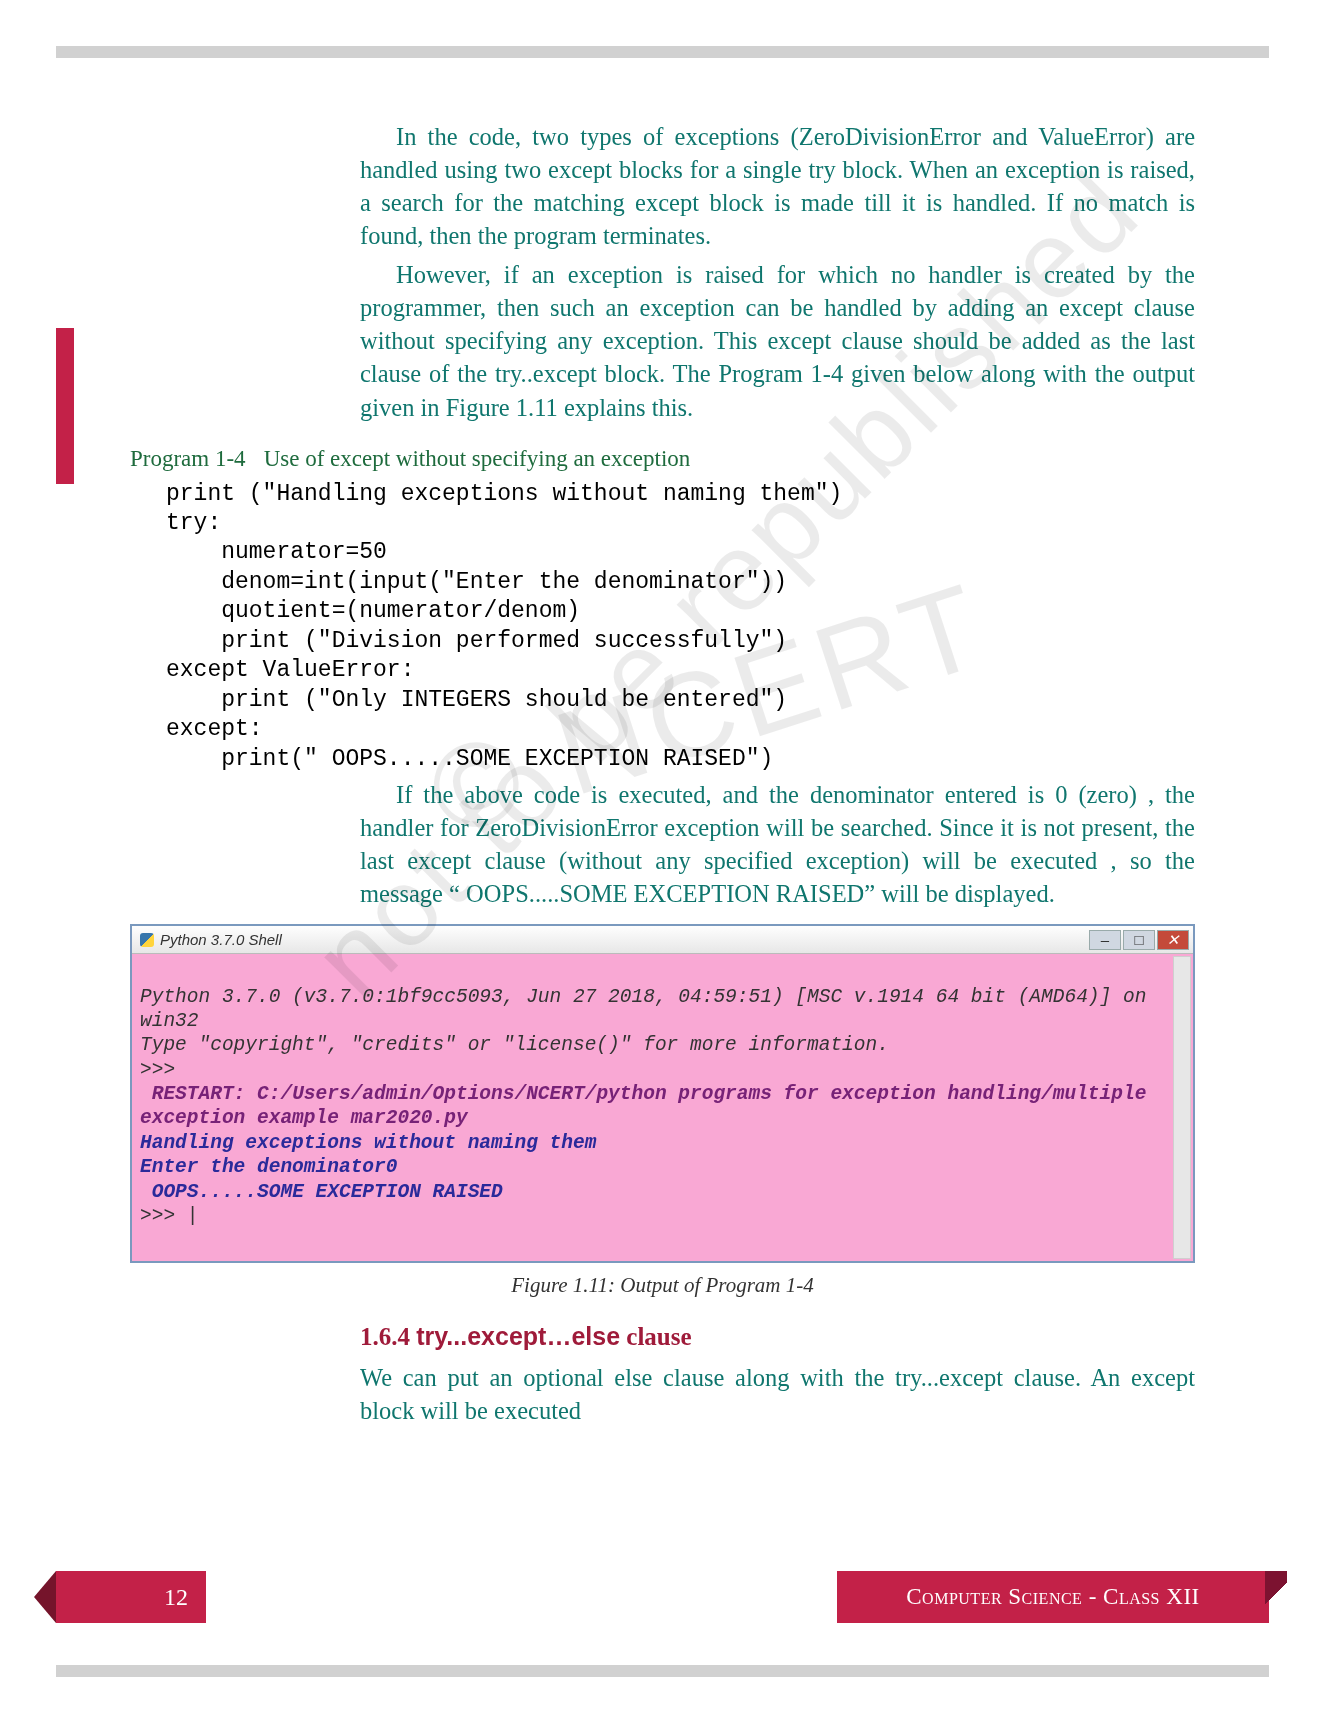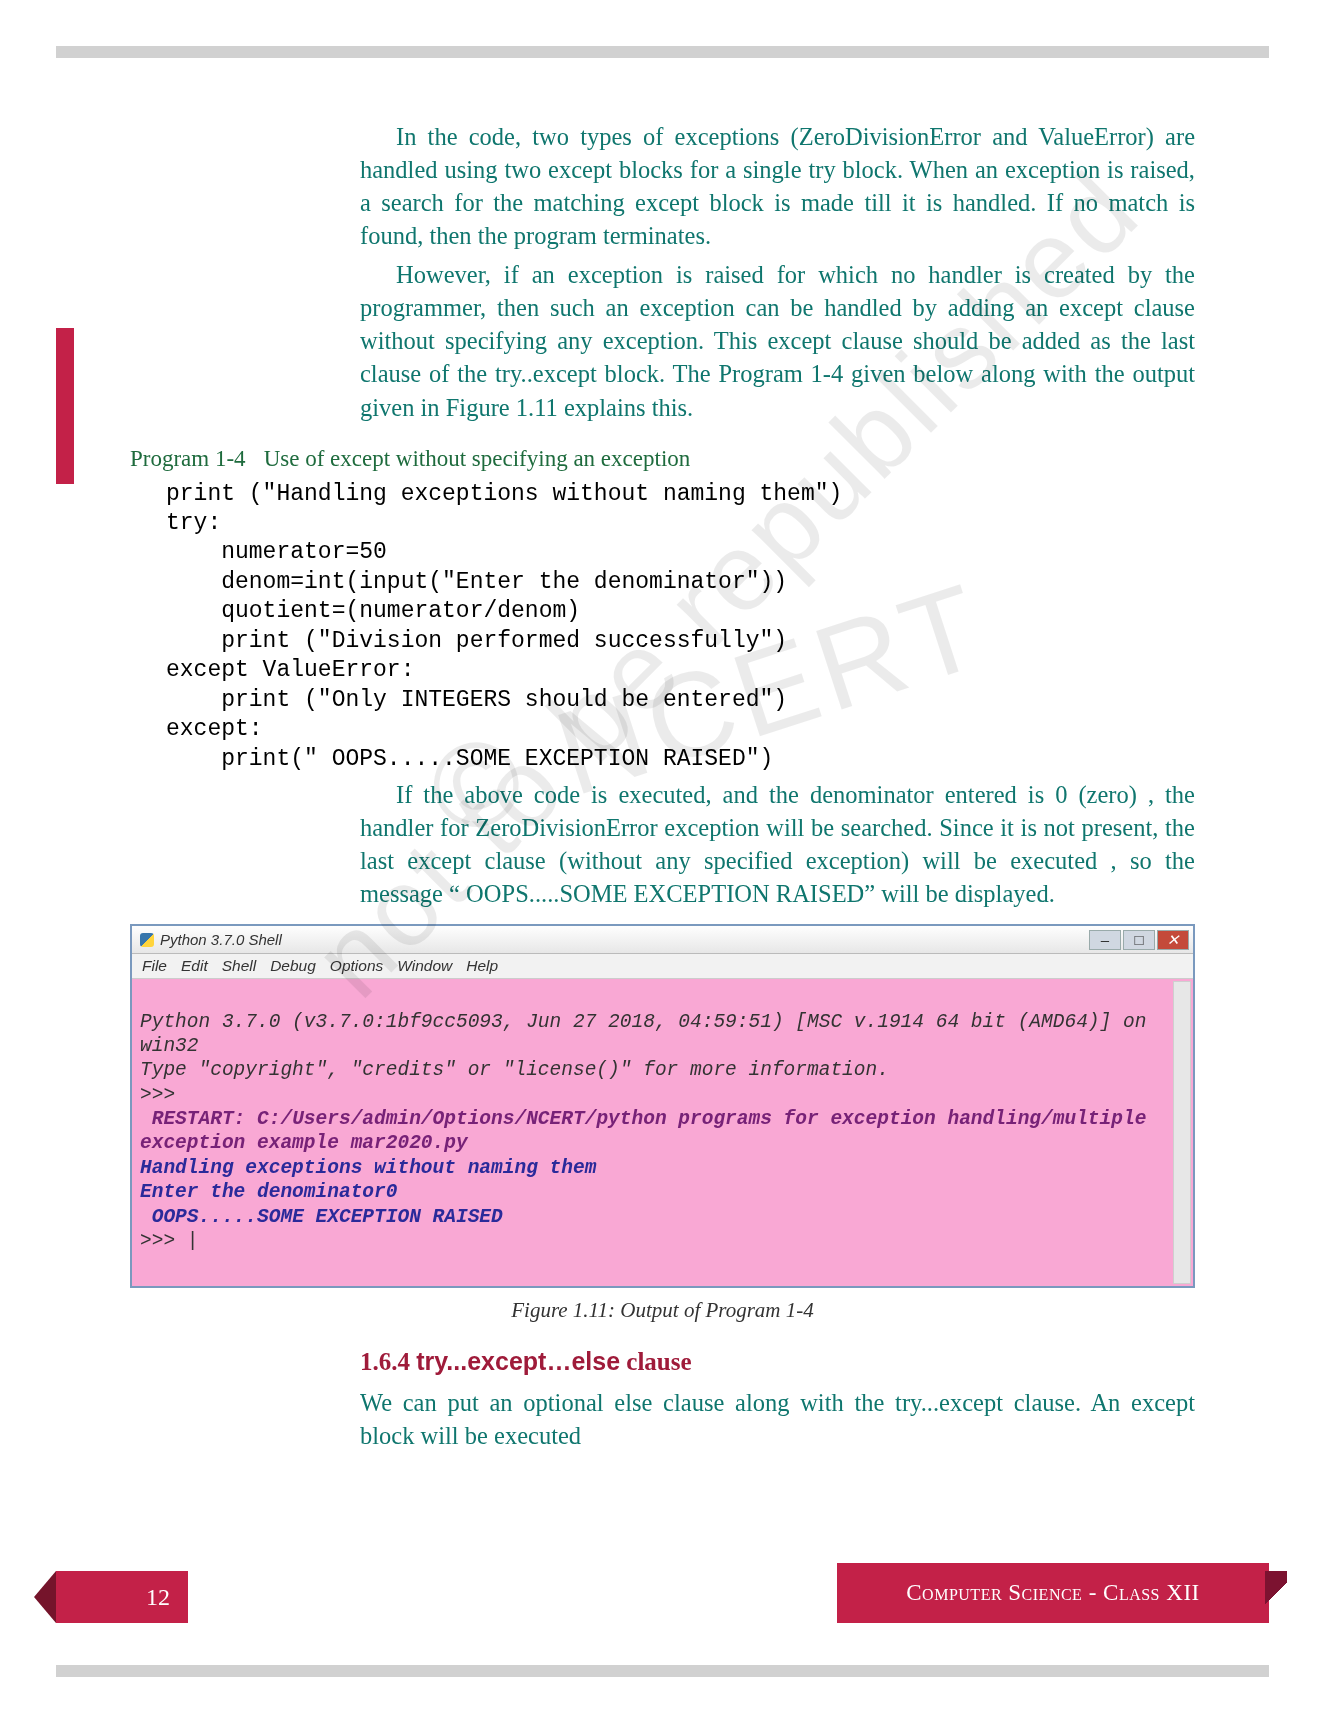--- a/index.html
+++ b/index.html
@@ -158,42 +158,42 @@
     font-family: Georgia, serif;
   }
   h3.subsection .mono { font-family: Liberation Sans, sans-serif; font-weight: bold; }
 
   
   .footer-left {
     position: absolute;
     left: 56px;
     bottom: 100px;
     height: 52px;
-    width: 132px;
+    width: 150px;
     background: #c32148;
     color: #fff;
     display: flex; align-items: center; justify-content: flex-end;
     font-size: 24px;
     padding-right: 18px;
     font-family: Georgia, serif;
   }
   .footer-left::before {
     content:"";
     position:absolute;
     left:-22px; top:0;
     border-top: 26px solid transparent;
     border-bottom: 26px solid transparent;
     border-right: 22px solid #c32148;
     filter: brightness(0.6);
   }
   .footer-right {
     position: absolute;
     right: 56px;
     bottom: 100px;
-    height: 60px;
+    height: 52px;
     width: 432px;
     background: #c32148;
     color: #fff;
     display:flex; align-items:center; justify-content:center;
     font-variant: small-caps;
     font-size: 23px;
     letter-spacing: 0.5px;
     font-family: Georgia, serif;
   }
   .footer-right::after {
@@ -257,29 +257,20 @@
       <span class="pylogo">
         <span class="pyicon"></span>
         <span>Python 3.7.0 Shell</span>
       </span>
       <span class="winbtns">
         <span class="wbtn min">–</span>
         <span class="wbtn max">□</span>
         <span class="wbtn close">✕</span>
       </span>
     </div>
-    <div class="shell-menubar">
-      <span>File</span>
-      <span>Edit</span>
-      <span>Shell</span>
-      <span>Debug</span>
-      <span>Options</span>
-      <span>Window</span>
-      <span>Help</span>
-    </div>
     <div class="shell-body">
 <span class="shell-scroll"></span><span class="gray">Python 3.7.0 (v3.7.0:1bf9cc5093, Jun 27 2018, 04:59:51) [MSC v.1914 64 bit (AMD64)] on win32</span>
 <span class="gray">Type "copyright", "credits" or "license()" for more information.</span>
 <span class="prompt">&gt;&gt;&gt;</span>
 <span class="purple"> RESTART: C:/Users/admin/Options/NCERT/python programs for exception handling/multiple exception example mar2020.py</span>
 <span class="blue">Handling exceptions without naming them</span>
 <span class="blue">Enter the denominator0</span>
 <span class="blue"> OOPS.....SOME EXCEPTION RAISED</span>
 <span class="prompt">&gt;&gt;&gt; |</span>
     </div>

